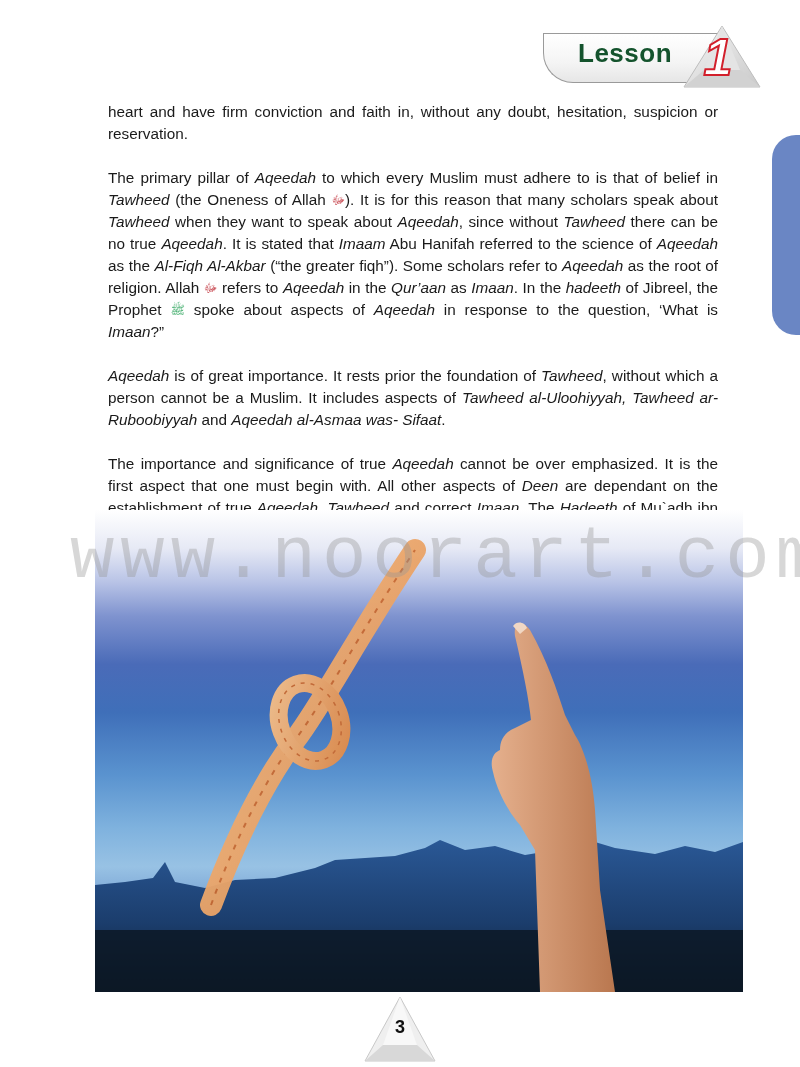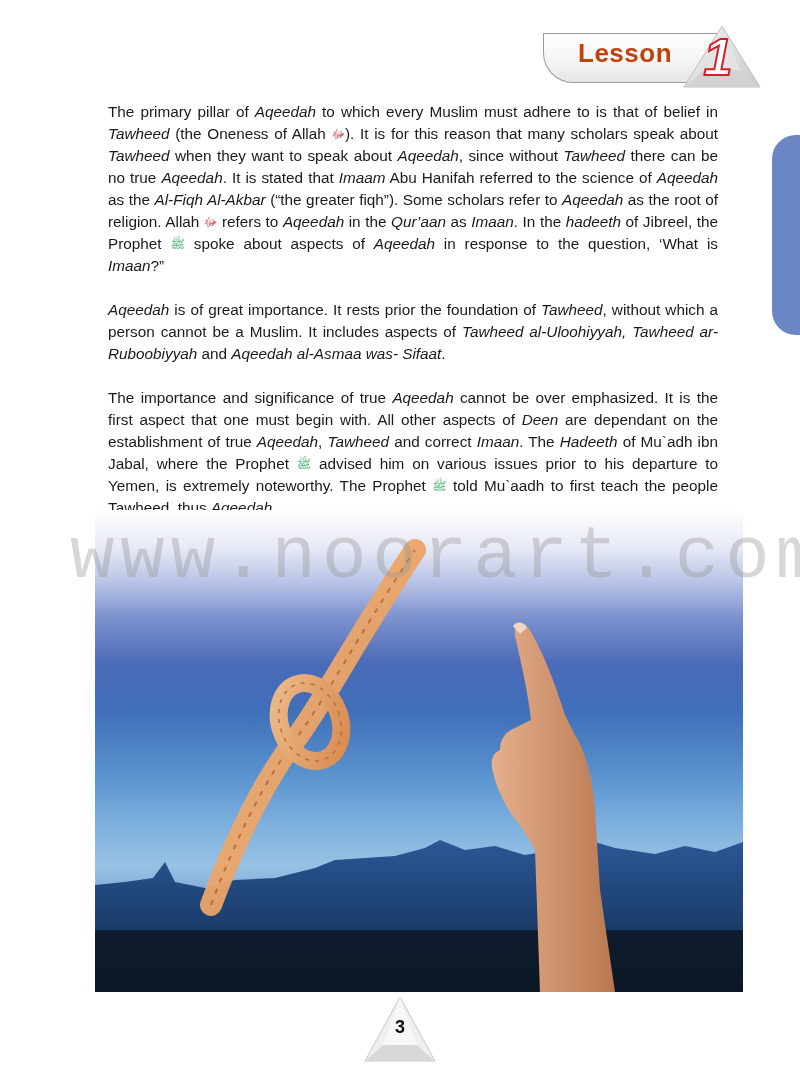--- a/index.html
+++ b/index.html
@@ -12,21 +12,21 @@
   
   .lesson-tab {
     position:absolute; left:543px; top:33px; width:180px; height:50px;
     background:linear-gradient(to bottom,#ffffff 0%,#f4f4f4 60%,#e6e6e6 100%);
     border:1px solid #9a9a9a; border-right:none;
     border-bottom-left-radius:30px;
     box-sizing:border-box;
   }
   .lesson-label {
     position:absolute; left:578px; top:38px;
-    font-size:26px; font-weight:bold; color:#c2410c; letter-spacing:0.5px;
+    font-size:26px; font-weight:bold; color:#14532d; letter-spacing:0.5px;
   }
   .lesson-pyramid {
     position:absolute; left:682px; top:24px; width:80px; height:65px;
   }
   .lesson-number {
     position:absolute; left:698px; top:22px; width:40px; text-align:center;
     font-size:52px; font-weight:bold; font-style:italic;
     color:#ffffff; -webkit-text-stroke:2px #d21f2b; line-height:70px;
   }
   
@@ -80,20 +80,21 @@
   </defs>
   <polygon points="40,2 78,63 2,63" fill="url(#pyrA)" stroke="#bdbdbd" stroke-width="1"></polygon>
   <polygon points="40,2 58,46 22,46" fill="#e4e4e4"></polygon>
   <polygon points="22,46 58,46 78,63 2,63" fill="#d2d2d2"></polygon>
 </svg>
 <div class="lesson-number">1</div>
 
 <div class="side-tab"></div>
 
 <div class="content" id="content">
+    <p><span>heart and have firm conviction and faith in, without any doubt, hesitation, suspicion or reservation.</span></p>
     <p><span>The primary pillar of </span><i>Aqeedah</i><span> to which every Muslim must adhere to is that of belief in </span><i>Tawheed</i><span> (the Oneness of Allah </span><span class="honor red">ﷻ</span><span>). It is for this reason that many scholars speak about </span><i>Tawheed</i><span> when they want to speak about </span><i>Aqeedah</i><span>, since without </span><i>Tawheed</i><span> there can be no true </span><i>Aqeedah</i><span>. It is stated that </span><i>Imaam</i><span> Abu Hanifah referred to the science of </span><i>Aqeedah</i><span> as the </span><i>Al-Fiqh Al-Akbar</i><span> (“the greater fiqh”). Some scholars refer to </span><i>Aqeedah</i><span> as the root of religion. Allah </span><span class="honor red">ﷻ</span><span> refers to </span><i>Aqeedah</i><span> in the </span><i>Qur’aan</i><span> as </span><i>Imaan</i><span>. In the </span><i>hadeeth</i><span> of Jibreel, the Prophet </span><span class="honor green">ﷺ</span><span> spoke about aspects of </span><i>Aqeedah</i><span> in response to the question, ‘What is </span><i>Imaan</i><span>?”</span></p>
     <p><i>Aqeedah</i><span> is of great importance. It rests prior the foundation of </span><i>Tawheed</i><span>, without which a person cannot be a Muslim. It includes aspects of </span><i>Tawheed al-Uloohiyyah, Tawheed ar-Ruboobiyyah</i><span> and </span><i>Aqeedah al-Asmaa was- Sifaat</i><span>.</span></p>
     <p><span>The importance and significance of true </span><i>Aqeedah</i><span> cannot be over emphasized. It is the first aspect that one must begin with. All other aspects of </span><i>Deen</i><span> are dependant on the establishment of true </span><i>Aqeedah</i><span>, </span><i>Tawheed</i><span> and correct </span><i>Imaan</i><span>. The </span><i>Hadeeth</i><span> of Mu`adh ibn Jabal, where the Prophet </span><span class="honor green">ﷺ</span><span> advised him on various issues prior to his departure to Yemen, is extremely noteworthy. The Prophet </span><span class="honor green">ﷺ</span><span> told Mu`aadh to first teach the people Tawheed, thus </span><i>Aqeedah</i><span>.</span></p>
   </div>
 
 <div class="illustration">
   <svg width="648" height="482" viewBox="0 0 648 482">
     <defs>
       <linearGradient id="ground" x1="0" y1="0" x2="0" y2="1">
         <stop offset="0" stop-color="#2a5896"></stop>

